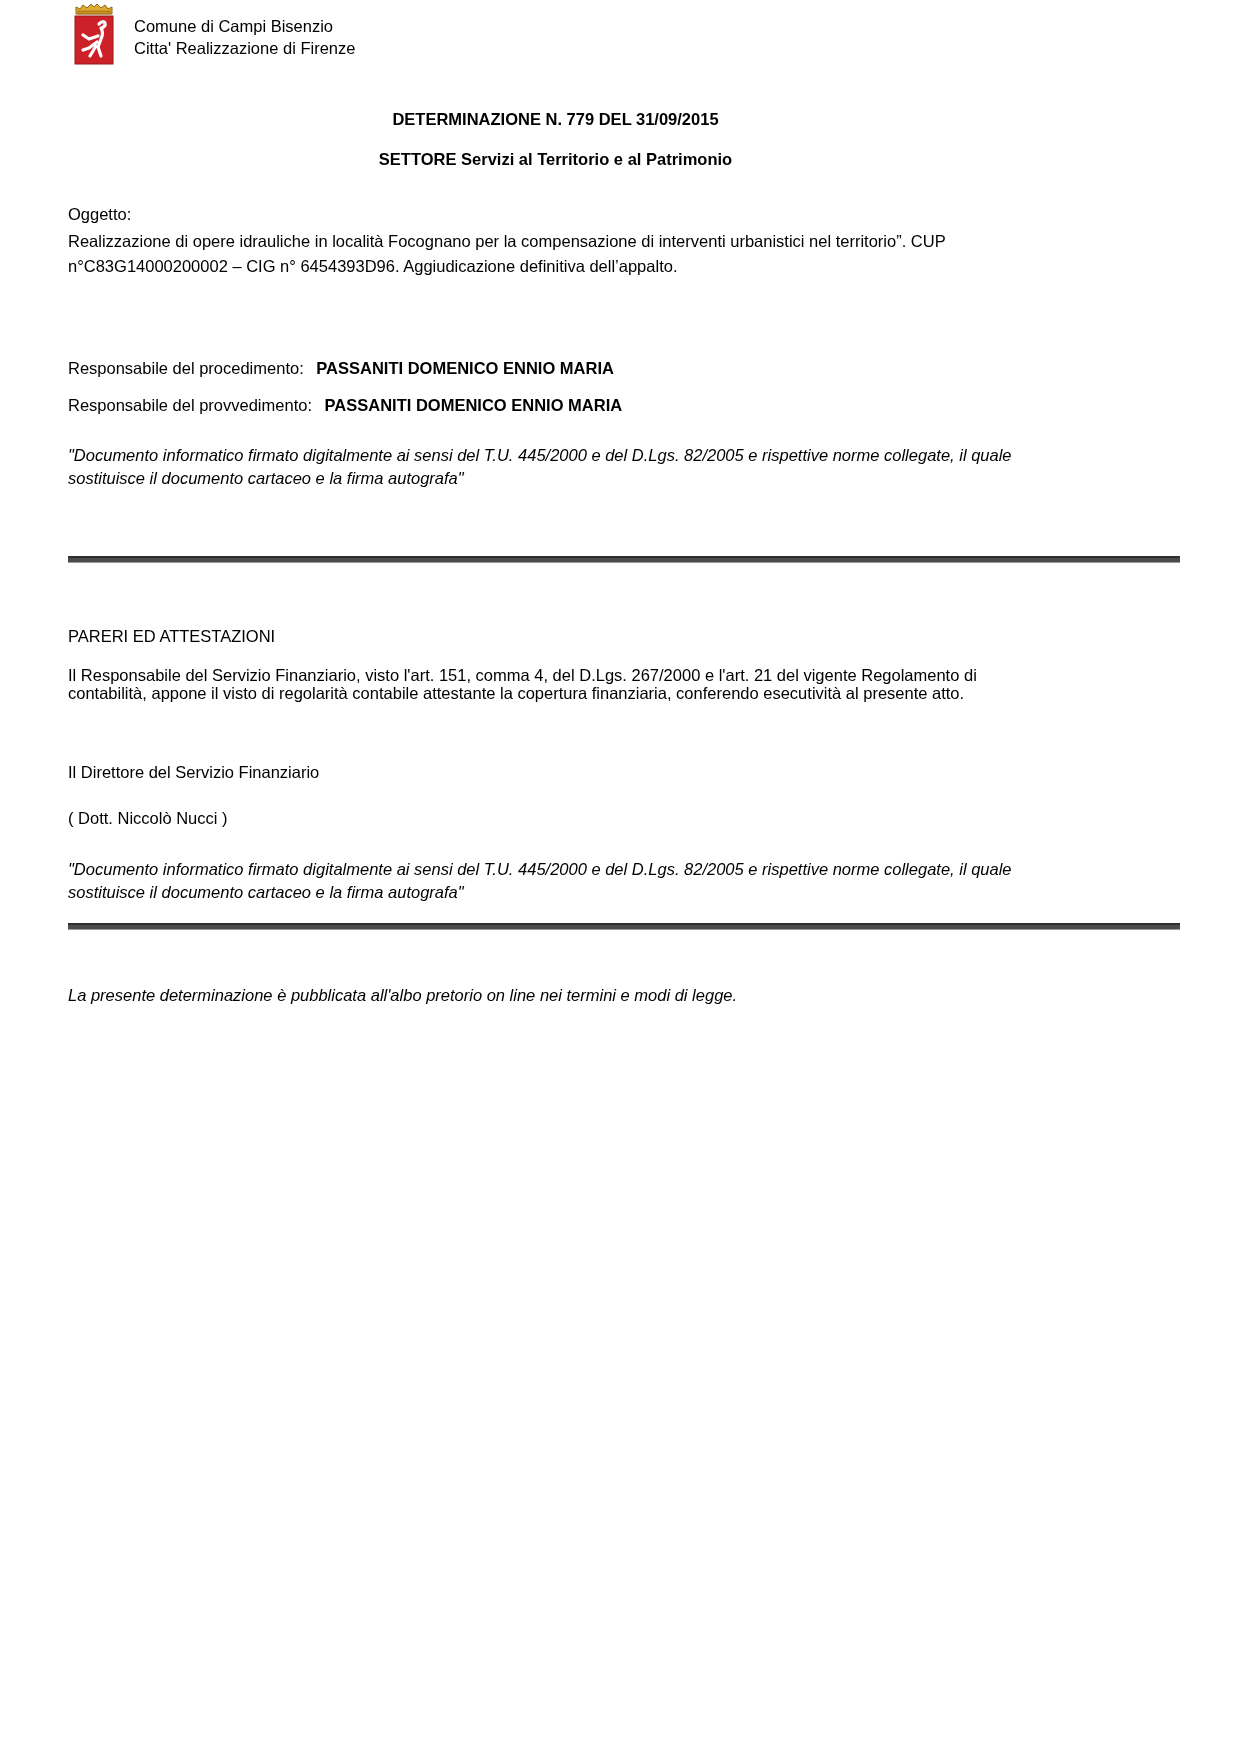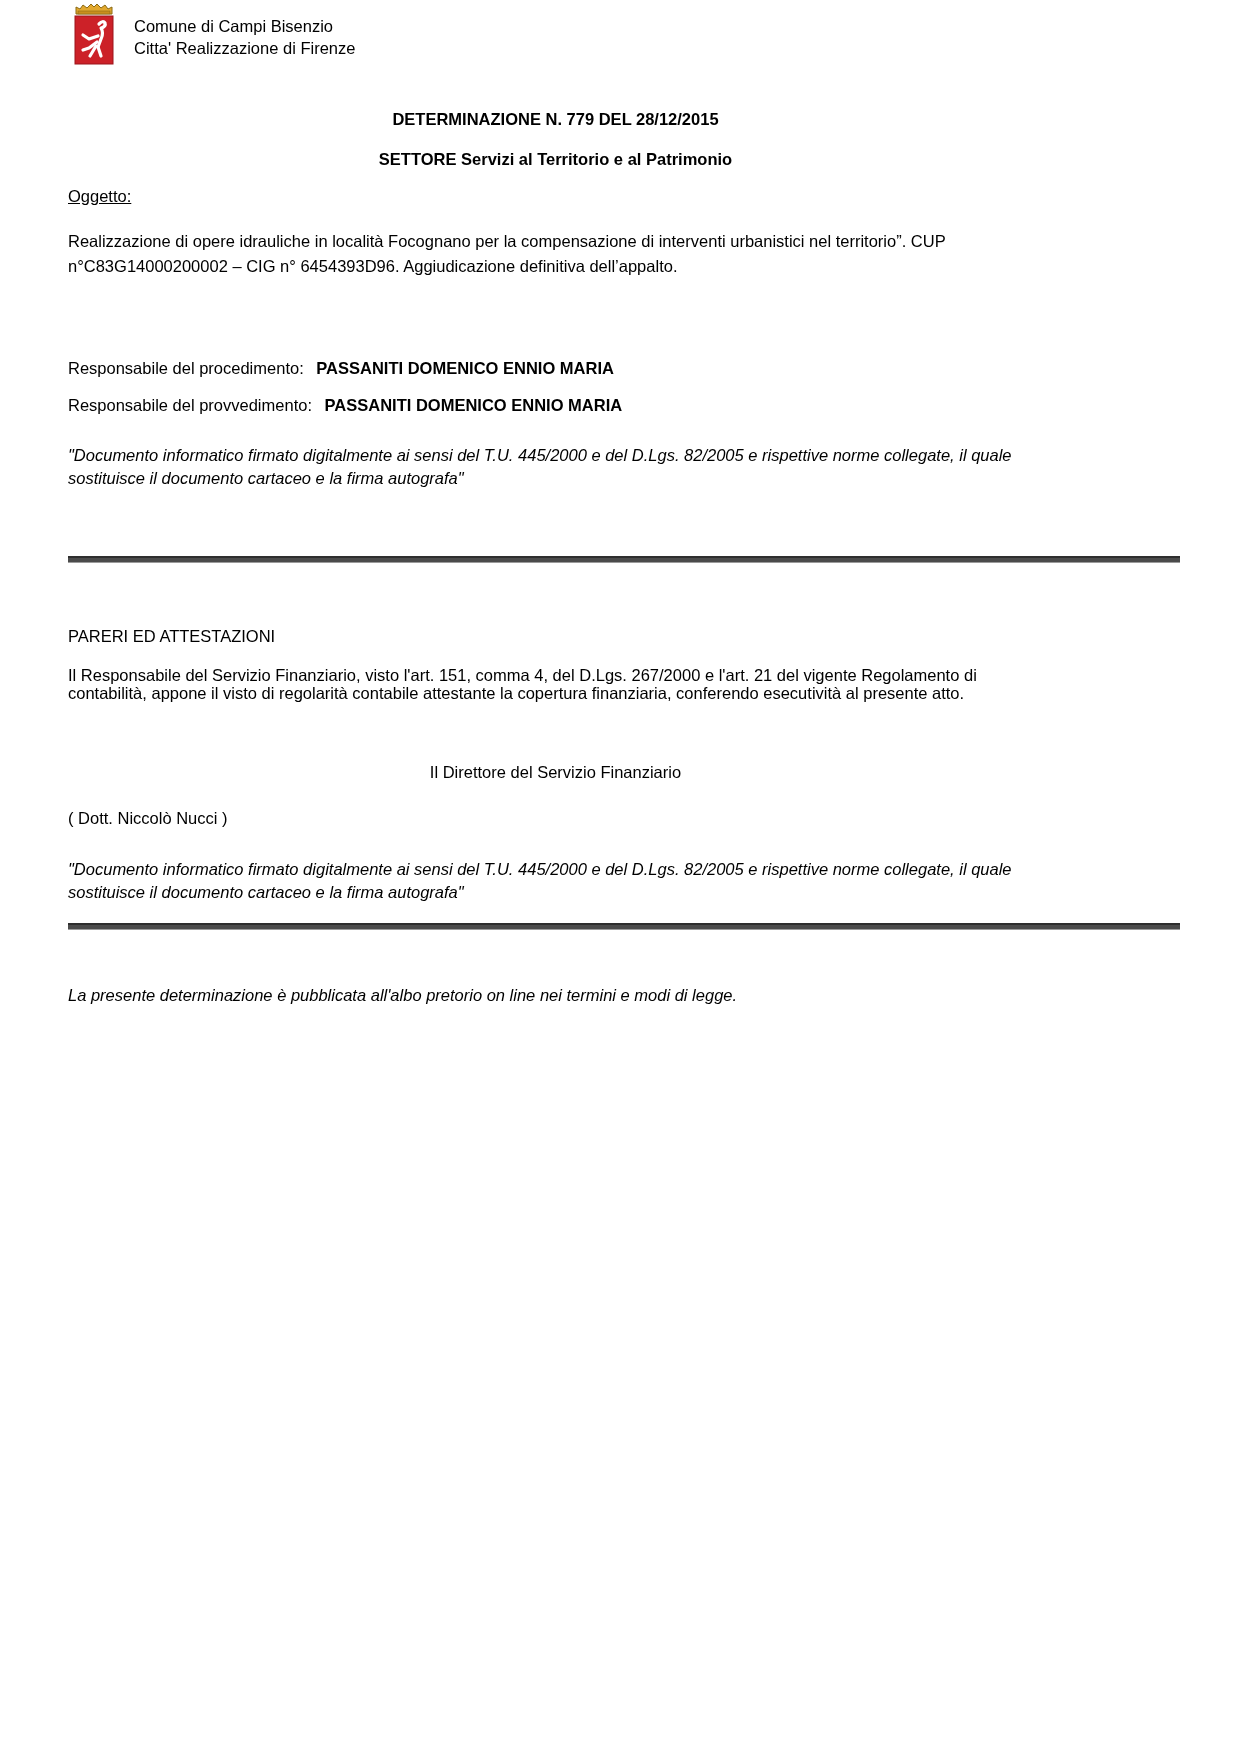--- a/index.html
+++ b/index.html
@@ -9,39 +9,39 @@
     color:#000;font-size:16.5px;
   }
   .abs{position:absolute;}
   
   .header{left:68px;top:2px;display:flex;gap:14px;align-items:center;}
   .org-lines{padding-top:2px;line-height:22px;font-size:16.5px;}
   
   .title{left:68px;top:110px;width:975px;text-align:center;font-weight:bold;}
   .subtitle{left:68px;top:150px;width:975px;text-align:center;font-weight:bold;}
   
-  .oggetto-label{left:68px;top:187px;text-decoration:underline;}
+  .oggetto-label{left:68px;top:205px;}
   .oggetto-text{left:68px;top:229px;width:1022px;font-weight:normal;line-height:25px;}
   
   .resp-1{left:68px;top:359px;}
   .resp-2{left:68px;top:396px;}
   .resp-name{font-weight:bold;margin-left:8px;text-align:right;}
   
   .italic-note{font-style:italic;line-height:23px;width:1005px;}
   .note-1{left:68px;top:444px;}
   .note-2{left:68px;top:858px;}
   
   .rule{left:68px;width:1112px;height:4px;background:#4b4b4b;
         border-top:2px solid #2e2e2e;border-bottom:1px solid #9b9b9b;}
   .rule-1{top:556px;}
   .rule-2{top:923px;}
   
   .pareri-heading{left:68px;top:627px;}
   .pareri-body{left:68px;top:666px;width:985px;line-height:18px;}
-  .signer-title{left:68px;top:763px;width:975px;text-align:center;}
+  .signer-title{left:68px;top:763px;width:975px;text-align:left;}
   .signer-name{left:68px;top:809px;width:925px;text-align:left;}
   
   .footer-note{left:68px;top:986px;width:1000px;font-style:italic;}
 </style>
 </head>
 <body>
 
 <div>
 
   <div class="abs header">
@@ -64,21 +64,21 @@
           <path d="M29 40 l-8 6 -6 2"></path>
         </g>
       </svg>
     </span>
     <div class="org-lines">
       <div>Comune di Campi Bisenzio</div>
       <div>Citta' Realizzazione di Firenze</div>
     </div>
   </div>
 
-  <div class="abs title">DETERMINAZIONE N. 779 DEL 28/12/2015</div>
+  <div class="abs title">DETERMINAZIONE N. 779 DEL 31/09/2015</div>
   <div class="abs subtitle">SETTORE Servizi al Territorio e al Patrimonio</div>
 
   <div class="abs oggetto-label">Oggetto:</div>
   <div class="abs oggetto-text">Realizzazione di opere idrauliche in località Focognano per la compensazione di interventi urbanistici nel territorio”. CUP n°C83G14000200002 – CIG n° 6454393D96. Aggiudicazione definitiva dell’appalto.</div>
 
   <div class="abs resp-1">
     <span>Responsabile del procedimento:</span>
     <span class="resp-name">PASSANITI DOMENICO ENNIO MARIA</span>
   </div>
   <div class="abs resp-2">

